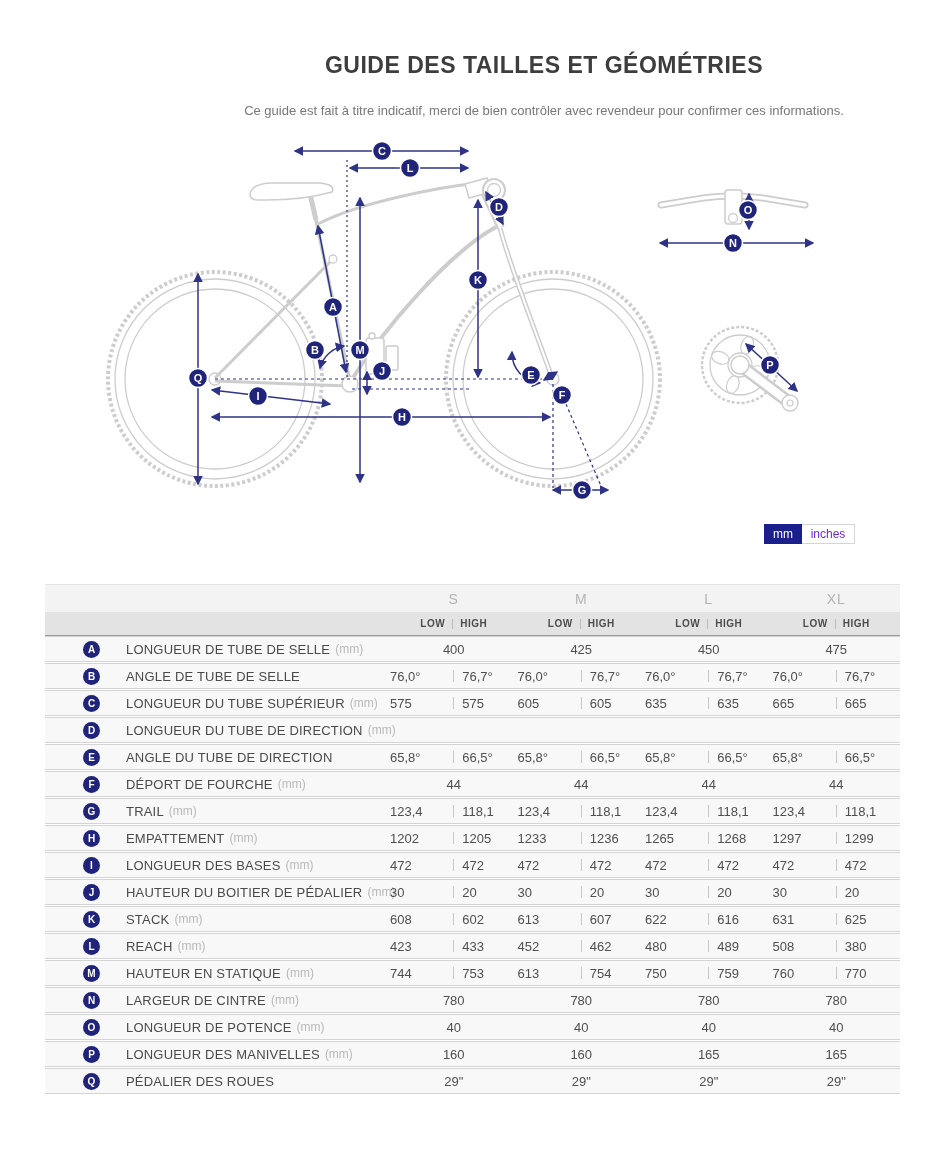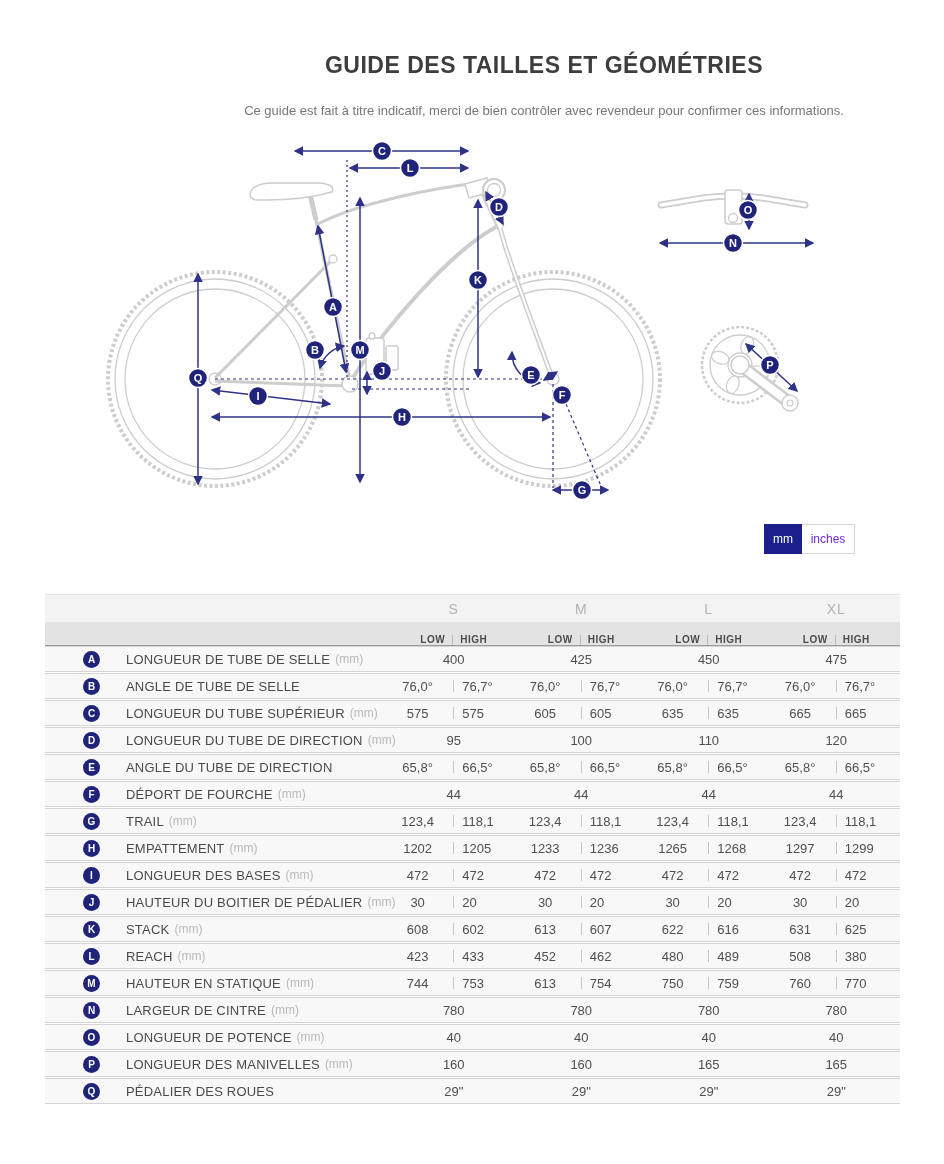--- a/index.html
+++ b/index.html
@@ -8,43 +8,43 @@
   
   .page-header{position:relative;left:72px;text-align:center;}
   .page-title{margin:52px 0 0 0;font-size:23px;font-weight:bold;color:#3d3d3d;letter-spacing:.5px;}
   .page-subtitle{margin:24px 0 0 0;font-size:13px;color:#777;}
 
   
   .diagram-wrap{margin-top:14px;}
 
   
   .toggle-row{display:flex;justify-content:flex-end;padding-right:89px;margin-top:8px;}
-  .unit-btn{height:30px;box-sizing:border-box;font-size:12px;display:flex;align-items:center;justify-content:center;cursor:pointer;}
+  .unit-btn{height:20px;box-sizing:border-box;font-size:12px;display:flex;align-items:center;justify-content:center;cursor:pointer;}
   .unit-btn.mm{width:38px;background:#1b1f8c;color:#fff;border:1px solid #1b1f8c;}
   .unit-btn.inches{width:53px;background:#fff;color:#6d28d9;border:1px solid #d5d5d5;border-left:none;}
 
   
   .geo-table{width:855px;margin:40px 0 30px 45px;}
   .thead-sizes{display:flex;height:27px;align-items:center;background:#f3f3f3;border-top:1px solid #e4e4e4;}
   .thead-sizes .spacer{width:345px;}
   .size-cell{flex:1;text-align:center;color:#b3b3b3;font-size:14px;letter-spacing:1px;}
-  .thead-lowhigh{display:flex;height:23px;align-items:flex-end;background:#e3e3e3;border-bottom:1px solid #9c9c9c;}
+  .thead-lowhigh{display:flex;height:23px;align-items:center;background:#e3e3e3;border-bottom:1px solid #9c9c9c;}
   .thead-lowhigh .spacer{width:345px;}
   .lowhigh-cell{flex:1;display:flex;align-items:center;justify-content:center;gap:7px;font-size:10px;font-weight:bold;color:#4c4c4c;letter-spacing:.5px;}
   .hsep{display:inline-block;width:1px;height:10px;background:#b9b9b9;}
 
   .trow{display:flex;align-items:center;height:24px;background:#f8f8f8;border-top:1px solid #d4d4d4;border-bottom:1px solid #d4d4d4;margin-bottom:1px;}
   .row-head{width:345px;box-sizing:border-box;display:flex;align-items:center;padding-left:38px;}
   .letter-badge{width:17px;height:17px;border-radius:50%;background:#1f2379;color:#fff;font-size:10px;font-weight:bold;display:flex;align-items:center;justify-content:center;margin-right:26px;flex:0 0 auto;}
   .row-label{font-size:13px;color:#4a4a4a;letter-spacing:.2px;white-space:nowrap;}
   .row-unit{font-size:12px;color:#b9b9b9;margin-left:5px;}
   .cells{flex:1;display:flex;height:100%;}
   .cell{flex:1;display:flex;align-items:center;justify-content:center;gap:8px;font-size:13px;color:#4f4f4f;}
   .cell .v{white-space:nowrap;}
-  .cell .lo{flex:1;text-align:center;}
+  .cell .lo{flex:1;text-align:left;}
   .cell .hi{flex:1;text-align:left;}
   .cell .single{flex:1;text-align:center;}
   .vsep{display:inline-block;width:1px;height:12px;background:#c8c8c8;flex:0 0 auto;}
 </style>
 </head>
 <body>
 
 <div class="page-header">
   <h1 class="page-title">GUIDE DES TAILLES ET GÉOMÉTRIES</h1>
   <p class="page-subtitle">Ce guide est fait à titre indicatif, merci de bien contrôler avec revendeur pour confirmer ces informations.</p>
@@ -344,34 +344,20 @@
           </div>
         </div>
   </div>
 
   <div class="trow">
     <div class="row-head">
       <span class="letter-badge">D</span>
       <span class="row-label">LONGUEUR DU TUBE DE DIRECTION</span>
       <span class="row-unit">(mm)</span>
     </div>
-    <div class="cells">
-          <div class="cell">
-            <span class="v single">95</span>
-          </div>
-          <div class="cell">
-            <span class="v single">100</span>
-          </div>
-          <div class="cell">
-            <span class="v single">110</span>
-          </div>
-          <div class="cell">
-            <span class="v single">120</span>
-          </div>
-        </div>
   </div>
 
   <div class="trow">
     <div class="row-head">
       <span class="letter-badge">E</span>
       <span class="row-label">ANGLE DU TUBE DE DIRECTION</span>
       <span class="row-unit"></span>
     </div>
     <div class="cells">
           <div class="cell">

